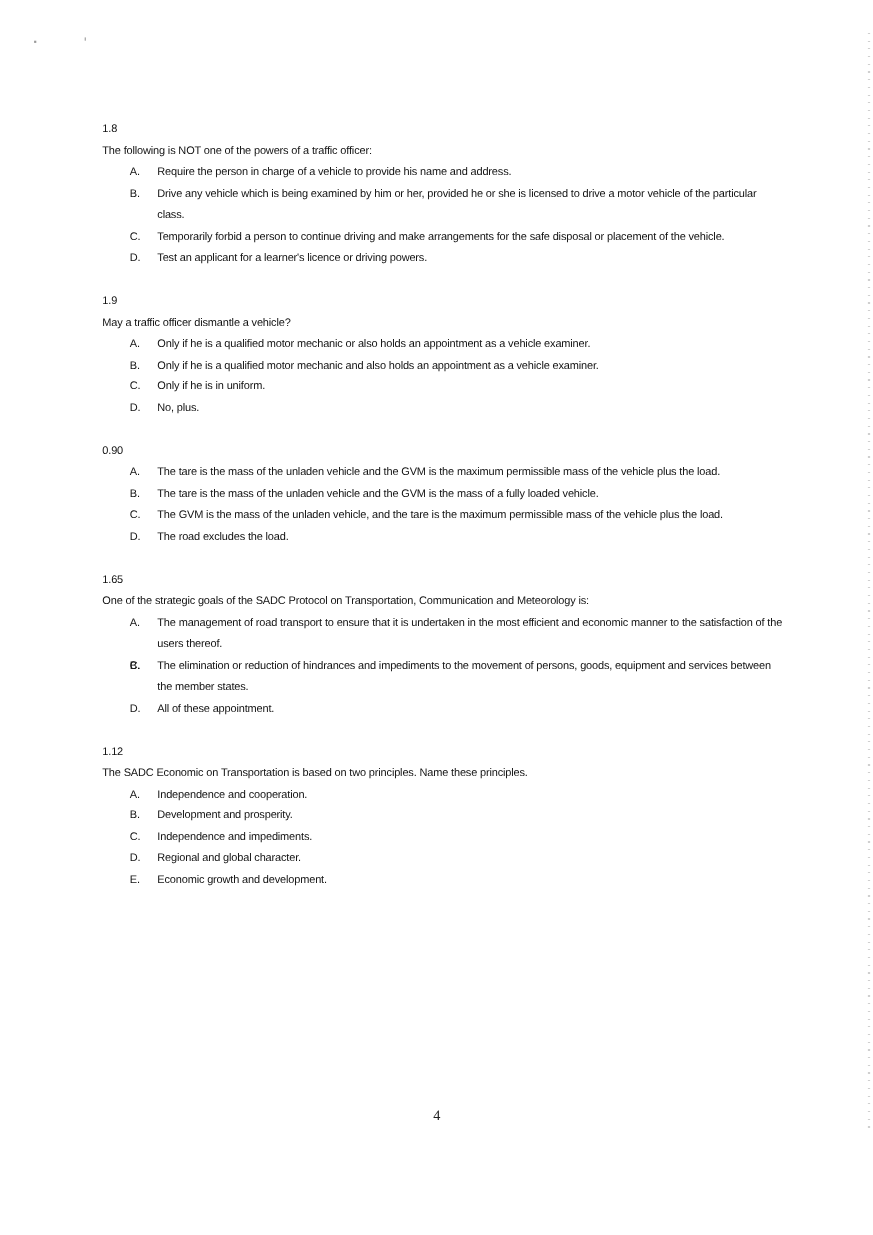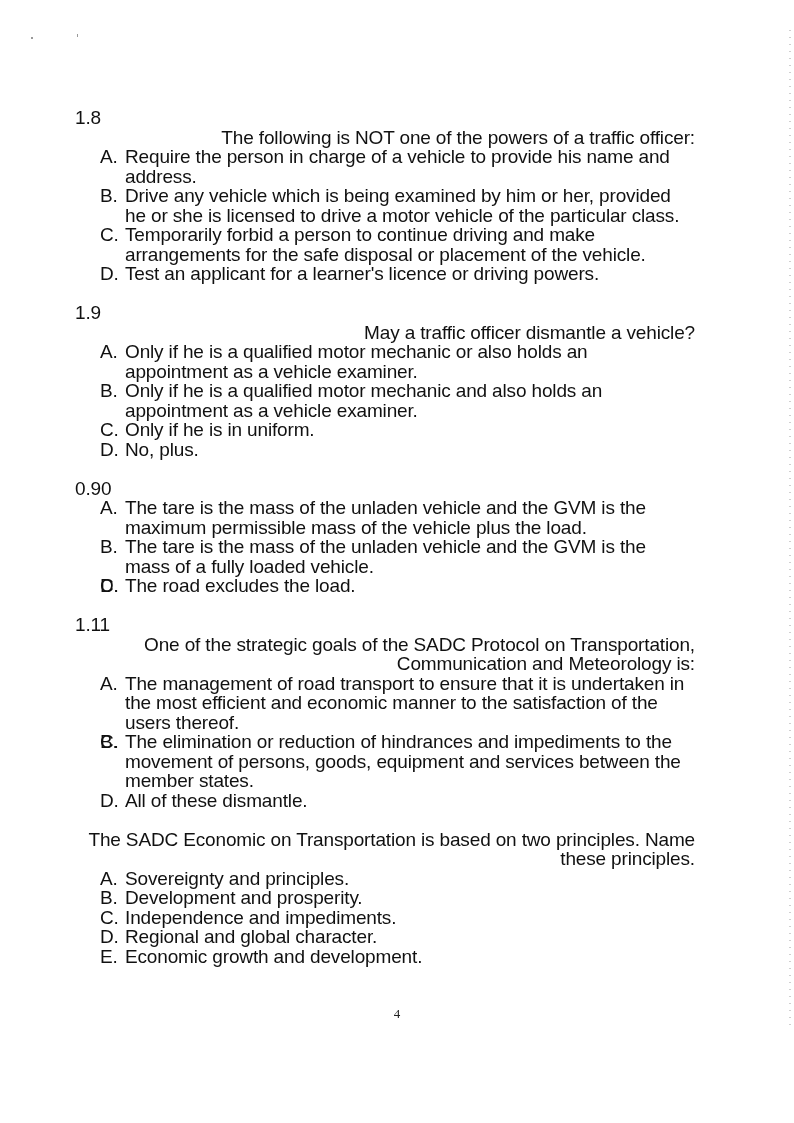--- a/index.html
+++ b/index.html
@@ -1,22 +1,22 @@
 <!DOCTYPE html>
 <html><head>
 <meta charset="utf-8">
 <style>
   html, body { margin: 0; padding: 0; background: #ffffff; }
   body { width: 794px; height: 1123px; position: relative; overflow: hidden;
          font-family: "Liberation Sans", "DejaVu Sans", sans-serif; color: #111; }
-  .page { position: absolute; left: 75px; top: 108px; width: 620px;
-          font-size: 19px; line-height: 19.5px; letter-spacing: -0.15px; }
+  .page { position: absolute; left: 93px; top: 108px; width: 620px;
+          font-size: 10px; line-height: 19.5px; letter-spacing: -0.15px; }
   .question { margin-bottom: 19.5px; }
   .qnum { display: block; }
-  .qtext { display: block; text-align: right; }
+  .qtext { display: block; }
   .options { margin: 0; padding: 0; list-style: none; }
   .option { position: relative; padding-left: 50px; }
   .opt-letter { position: absolute; left: 25px; top: 0; }
   .page-number { position: absolute; top: 1006px; left: 0; width: 794px; text-align: center;
                  font-family: "Liberation Serif", "DejaVu Serif", serif; font-size: 13px; color: #222; }
   .speck { position: absolute; background: #999; width: 2px; height: 2px; }
   .margin-dots { position: absolute; left: 789px; top: 30px; width: 2px; height: 1000px;
                  background-image: repeating-linear-gradient(to bottom, #bbb 0 1px, transparent 1px 7px);
                  opacity: 0.7; }
 </style>
@@ -46,38 +46,39 @@
         <li class="option"><span class="opt-letter">B.</span><span>Only if he is a qualified motor mechanic and also holds an appointment as a vehicle examiner.</span></li>
         <li class="option"><span class="opt-letter">C.</span><span>Only if he is in uniform.</span></li>
         <li class="option"><span class="opt-letter">D.</span><span>No, plus.</span></li>
       </ul>
     </div>
     <div class="question">
       <span class="qnum">0.90</span>
       <ul class="options">
         <li class="option"><span class="opt-letter">A.</span><span>The tare is the mass of the unladen vehicle and the GVM is the maximum permissible mass of the vehicle plus the load.</span></li>
         <li class="option"><span class="opt-letter">B.</span><span>The tare is the mass of the unladen vehicle and the GVM is the mass of a fully loaded vehicle.</span></li>
-        <li class="option"><span class="opt-letter">C.</span></li>
+        <li class="option"><span class="opt-letter">C.</span><span>The GVM is the mass of the unladen vehicle, and the tare is the maximum permissible mass of the vehicle plus the load.</span></li>
         <li class="option"><span class="opt-letter">D.</span><span>The road excludes the load.</span></li>
       </ul>
     </div>
     <div class="question">
-      <span class="qnum">1.11</span>
+      <span class="qnum">1.65</span>
       <span class="qtext">One of the strategic goals of the SADC Protocol on Transportation, Communication and Meteorology is:</span>
       <ul class="options">
         <li class="option"><span class="opt-letter">A.</span><span>The management of road transport to ensure that it is undertaken in the most efficient and economic manner to the satisfaction of the users thereof.</span></li>
         <li class="option"><span class="opt-letter">B.</span></li>
         <li class="option"><span class="opt-letter">C.</span><span>The elimination or reduction of hindrances and impediments to the movement of persons, goods, equipment and services between the member states.</span></li>
-        <li class="option"><span class="opt-letter">D.</span><span>All of these dismantle.</span></li>
+        <li class="option"><span class="opt-letter">D.</span><span>All of these appointment.</span></li>
       </ul>
     </div>
     <div class="question">
+      <span class="qnum">1.12</span>
       <span class="qtext">The SADC Economic on Transportation is based on two principles. Name these principles.</span>
       <ul class="options">
-        <li class="option"><span class="opt-letter">A.</span><span>Sovereignty and principles.</span></li>
+        <li class="option"><span class="opt-letter">A.</span><span>Independence and cooperation.</span></li>
         <li class="option"><span class="opt-letter">B.</span><span>Development and prosperity.</span></li>
         <li class="option"><span class="opt-letter">C.</span><span>Independence and impediments.</span></li>
         <li class="option"><span class="opt-letter">D.</span><span>Regional and global character.</span></li>
         <li class="option"><span class="opt-letter">E.</span><span>Economic growth and development.</span></li>
       </ul>
     </div>
   </div>
 
 <div class="page-number">4</div>
 

